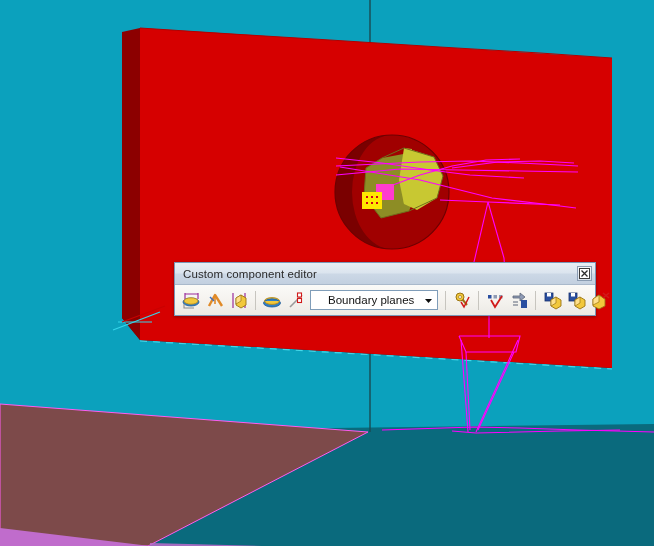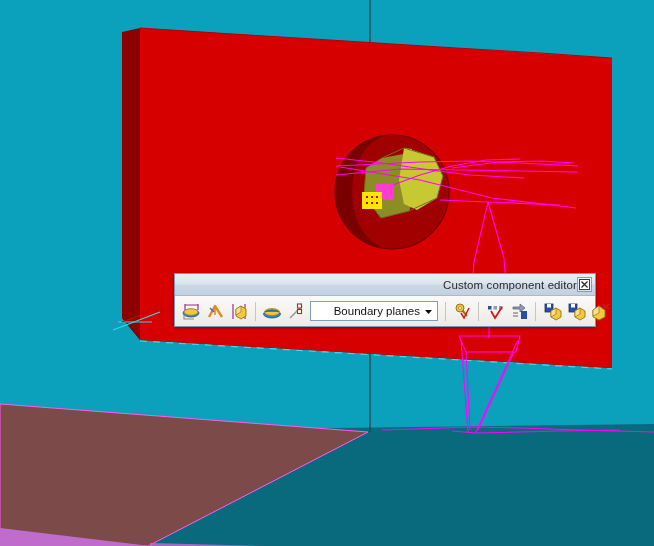--- a/index.html
+++ b/index.html
@@ -28,26 +28,25 @@
   }
   #viewport svg {
     position: absolute;
     left: 0; top: 0;
   }
 
   
   #dialog {
     position: absolute;
     left: 174px;
-    top: 273px;
+    top: 262px;
     width: 420px;
     border: 1px solid #7a98b8;
     box-shadow: 0 1px 3px rgba(0,0,0,0.35);
     background: #f2f1ee;
-    text-align: right;
   }
   #titlebar {
     height: 22px;
     background: linear-gradient(to bottom, #e8eef5 0%, #dbe4ee 48%, #ccd8e6 52%, #c3d0e0 100%);
     border-bottom: 1px solid #aab9cb;
     display: flex;
     align-items: center;
     padding: 0 3px 0 8px;
     box-sizing: border-box;
   }
@@ -106,21 +105,21 @@
     display: flex;
     align-items: center;
     margin: 0 3px 0 2px;
     box-sizing: border-box;
     cursor: pointer;
     flex: 0 0 auto;
   }
   .combo .cval {
     font-size: 11.5px;
     color: #111;
-    padding-left: 6px;
+    padding-left: 17px;
     flex: 1;
     white-space: nowrap;
     overflow: hidden;
   }
   .combo .carrow {
     width: 17px;
     height: 18px;
     display: flex;
     align-items: center;
     justify-content: center;

